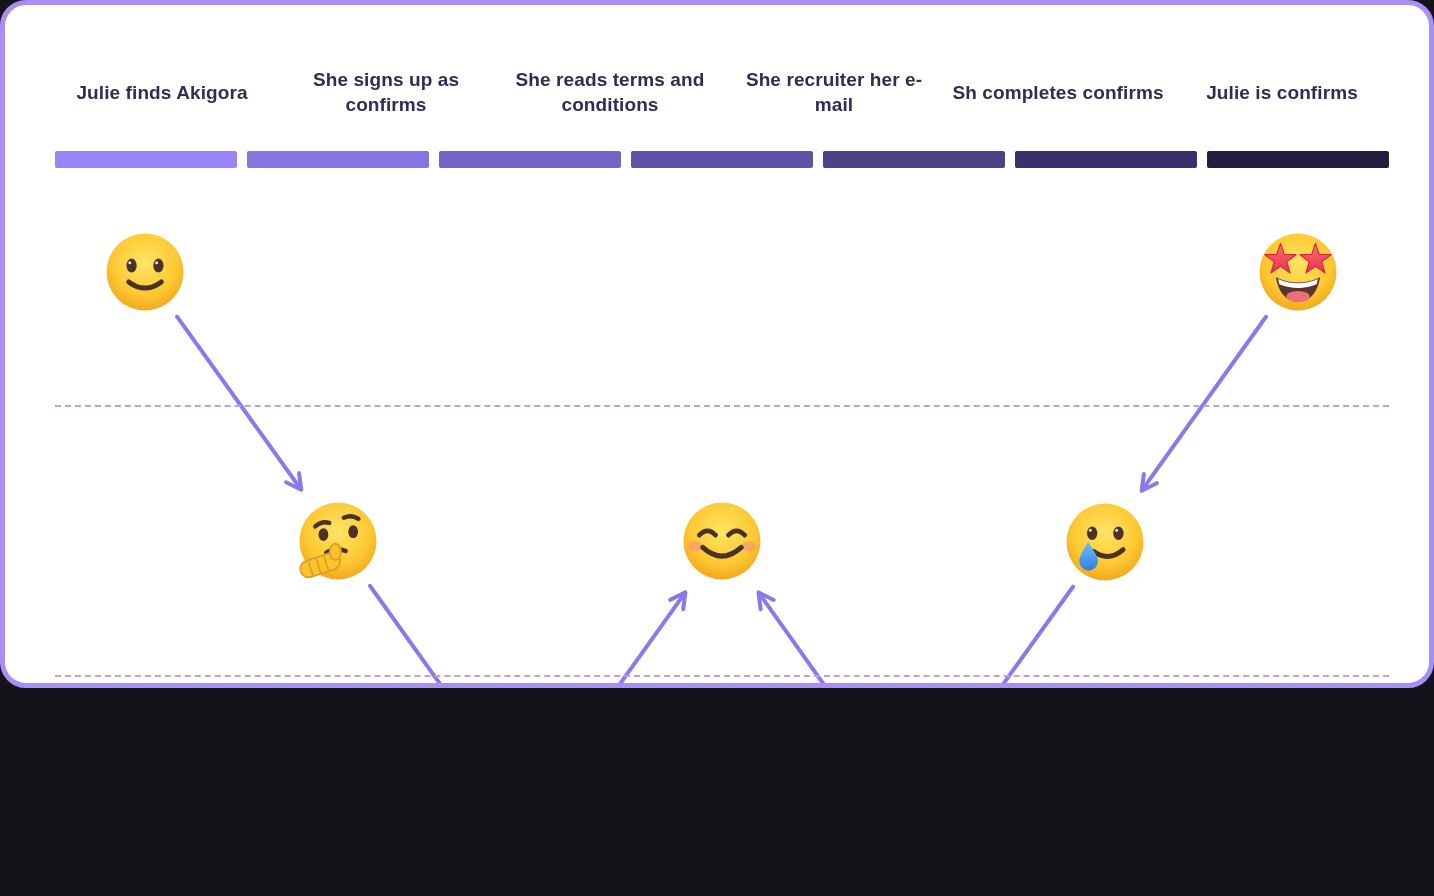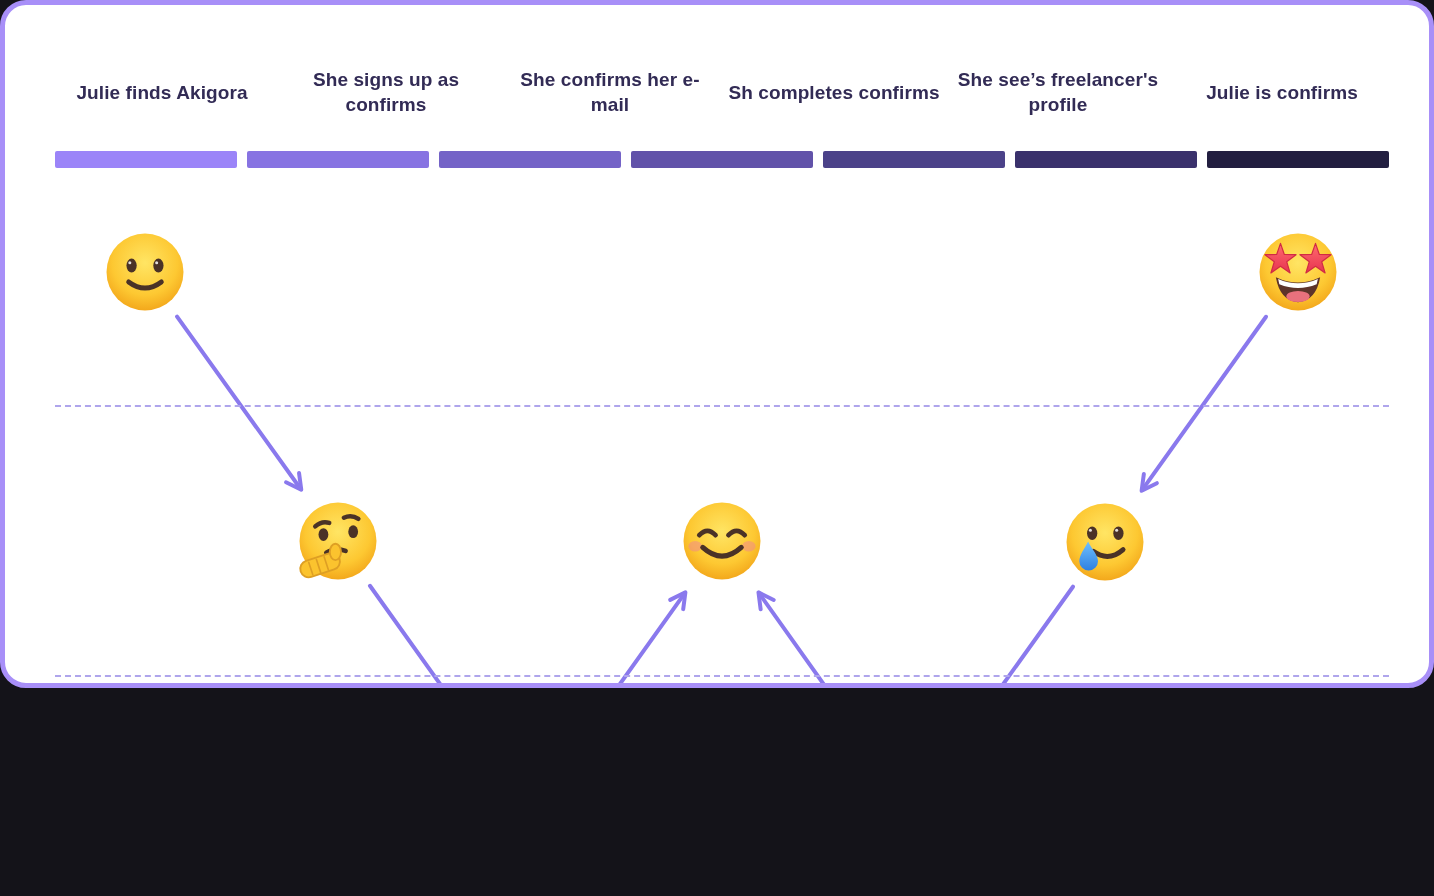--- a/index.html
+++ b/index.html
@@ -55,27 +55,27 @@
   </svg>
 
   <div class="headers">
       <div class="col">
         <span>Julie finds Akigora</span>
       </div>
       <div class="col">
         <span>She signs up as confirms</span>
       </div>
       <div class="col">
-        <span>She confirms her e-mail</span>
+        <span>She reads terms and conditions</span>
+      </div>
+      <div class="col">
+        <span>She recruiter her e-mail</span>
       </div>
       <div class="col">
         <span>Sh completes confirms</span>
-      </div>
-      <div class="col">
-        <span>She see’s freelancer's profile</span>
       </div>
       <div class="col">
         <span>Julie is confirms</span>
       </div>
     </div>
   <div class="bars">
       <div class="bar" style="background: rgb(155, 132, 248);"></div>
       <div class="bar" style="background: rgb(135, 115, 226);"></div>
       <div class="bar" style="background: rgb(116, 99, 199);"></div>
       <div class="bar" style="background: rgb(97, 82, 169);"></div>

